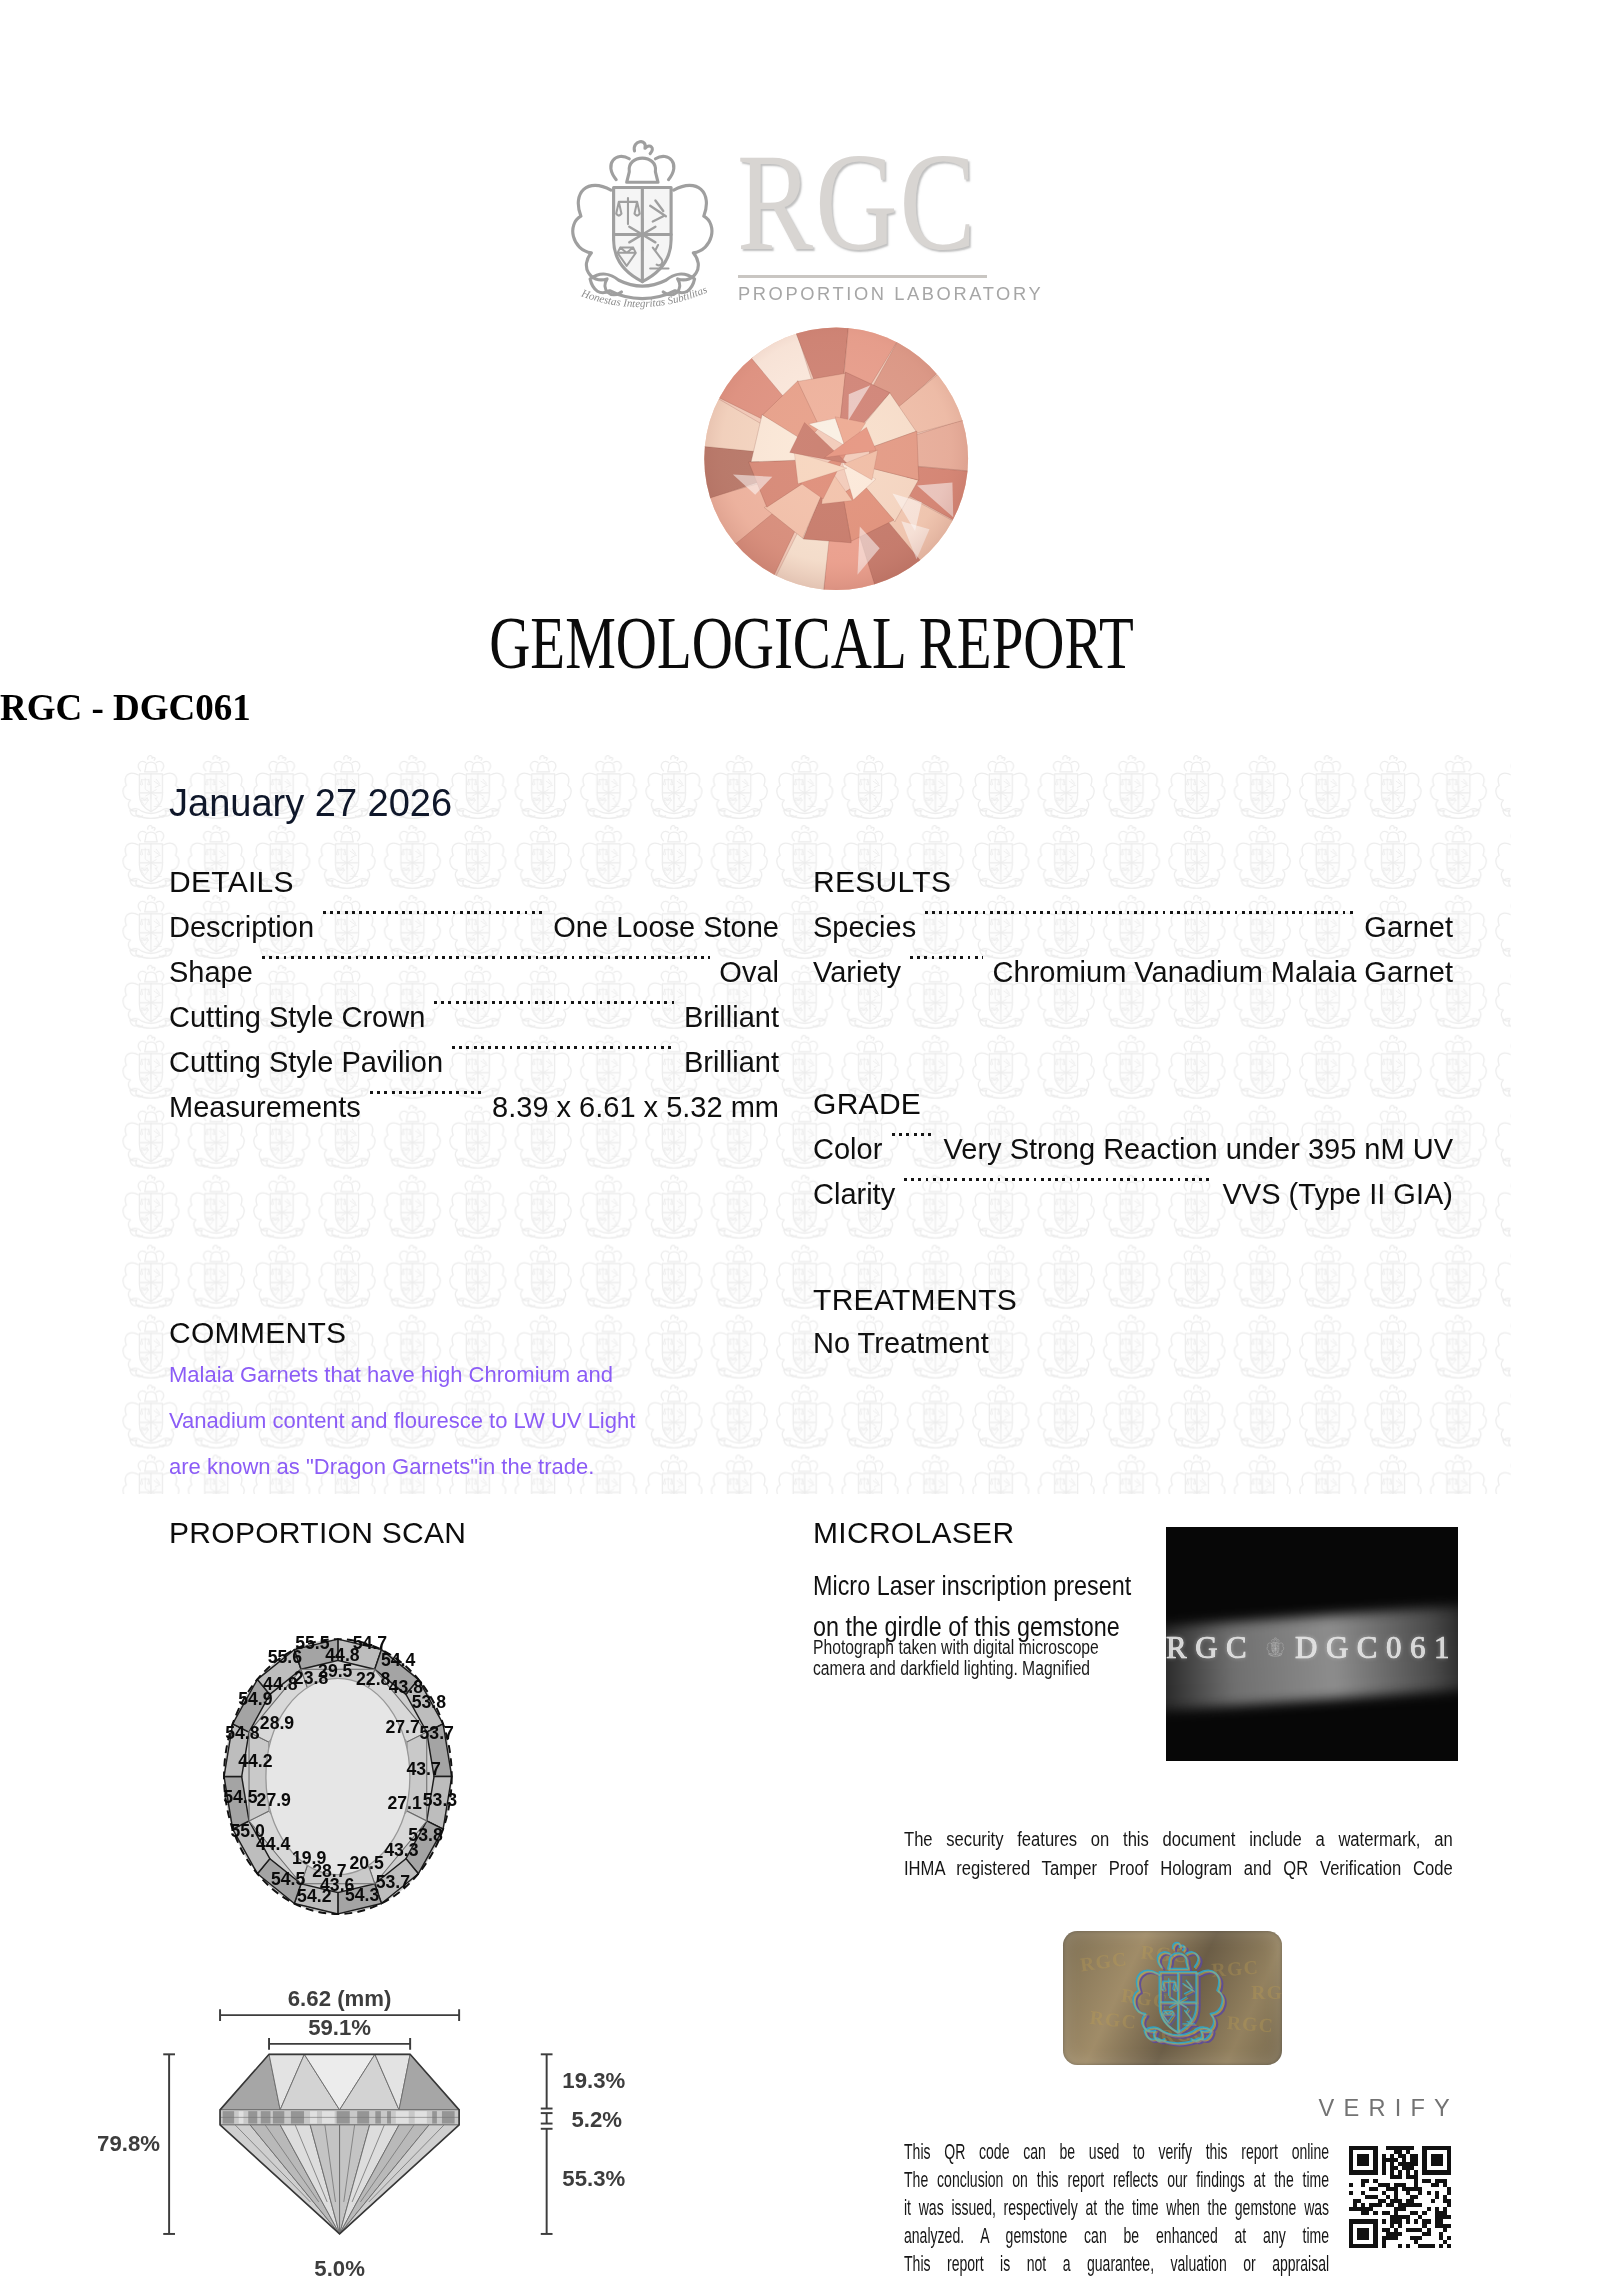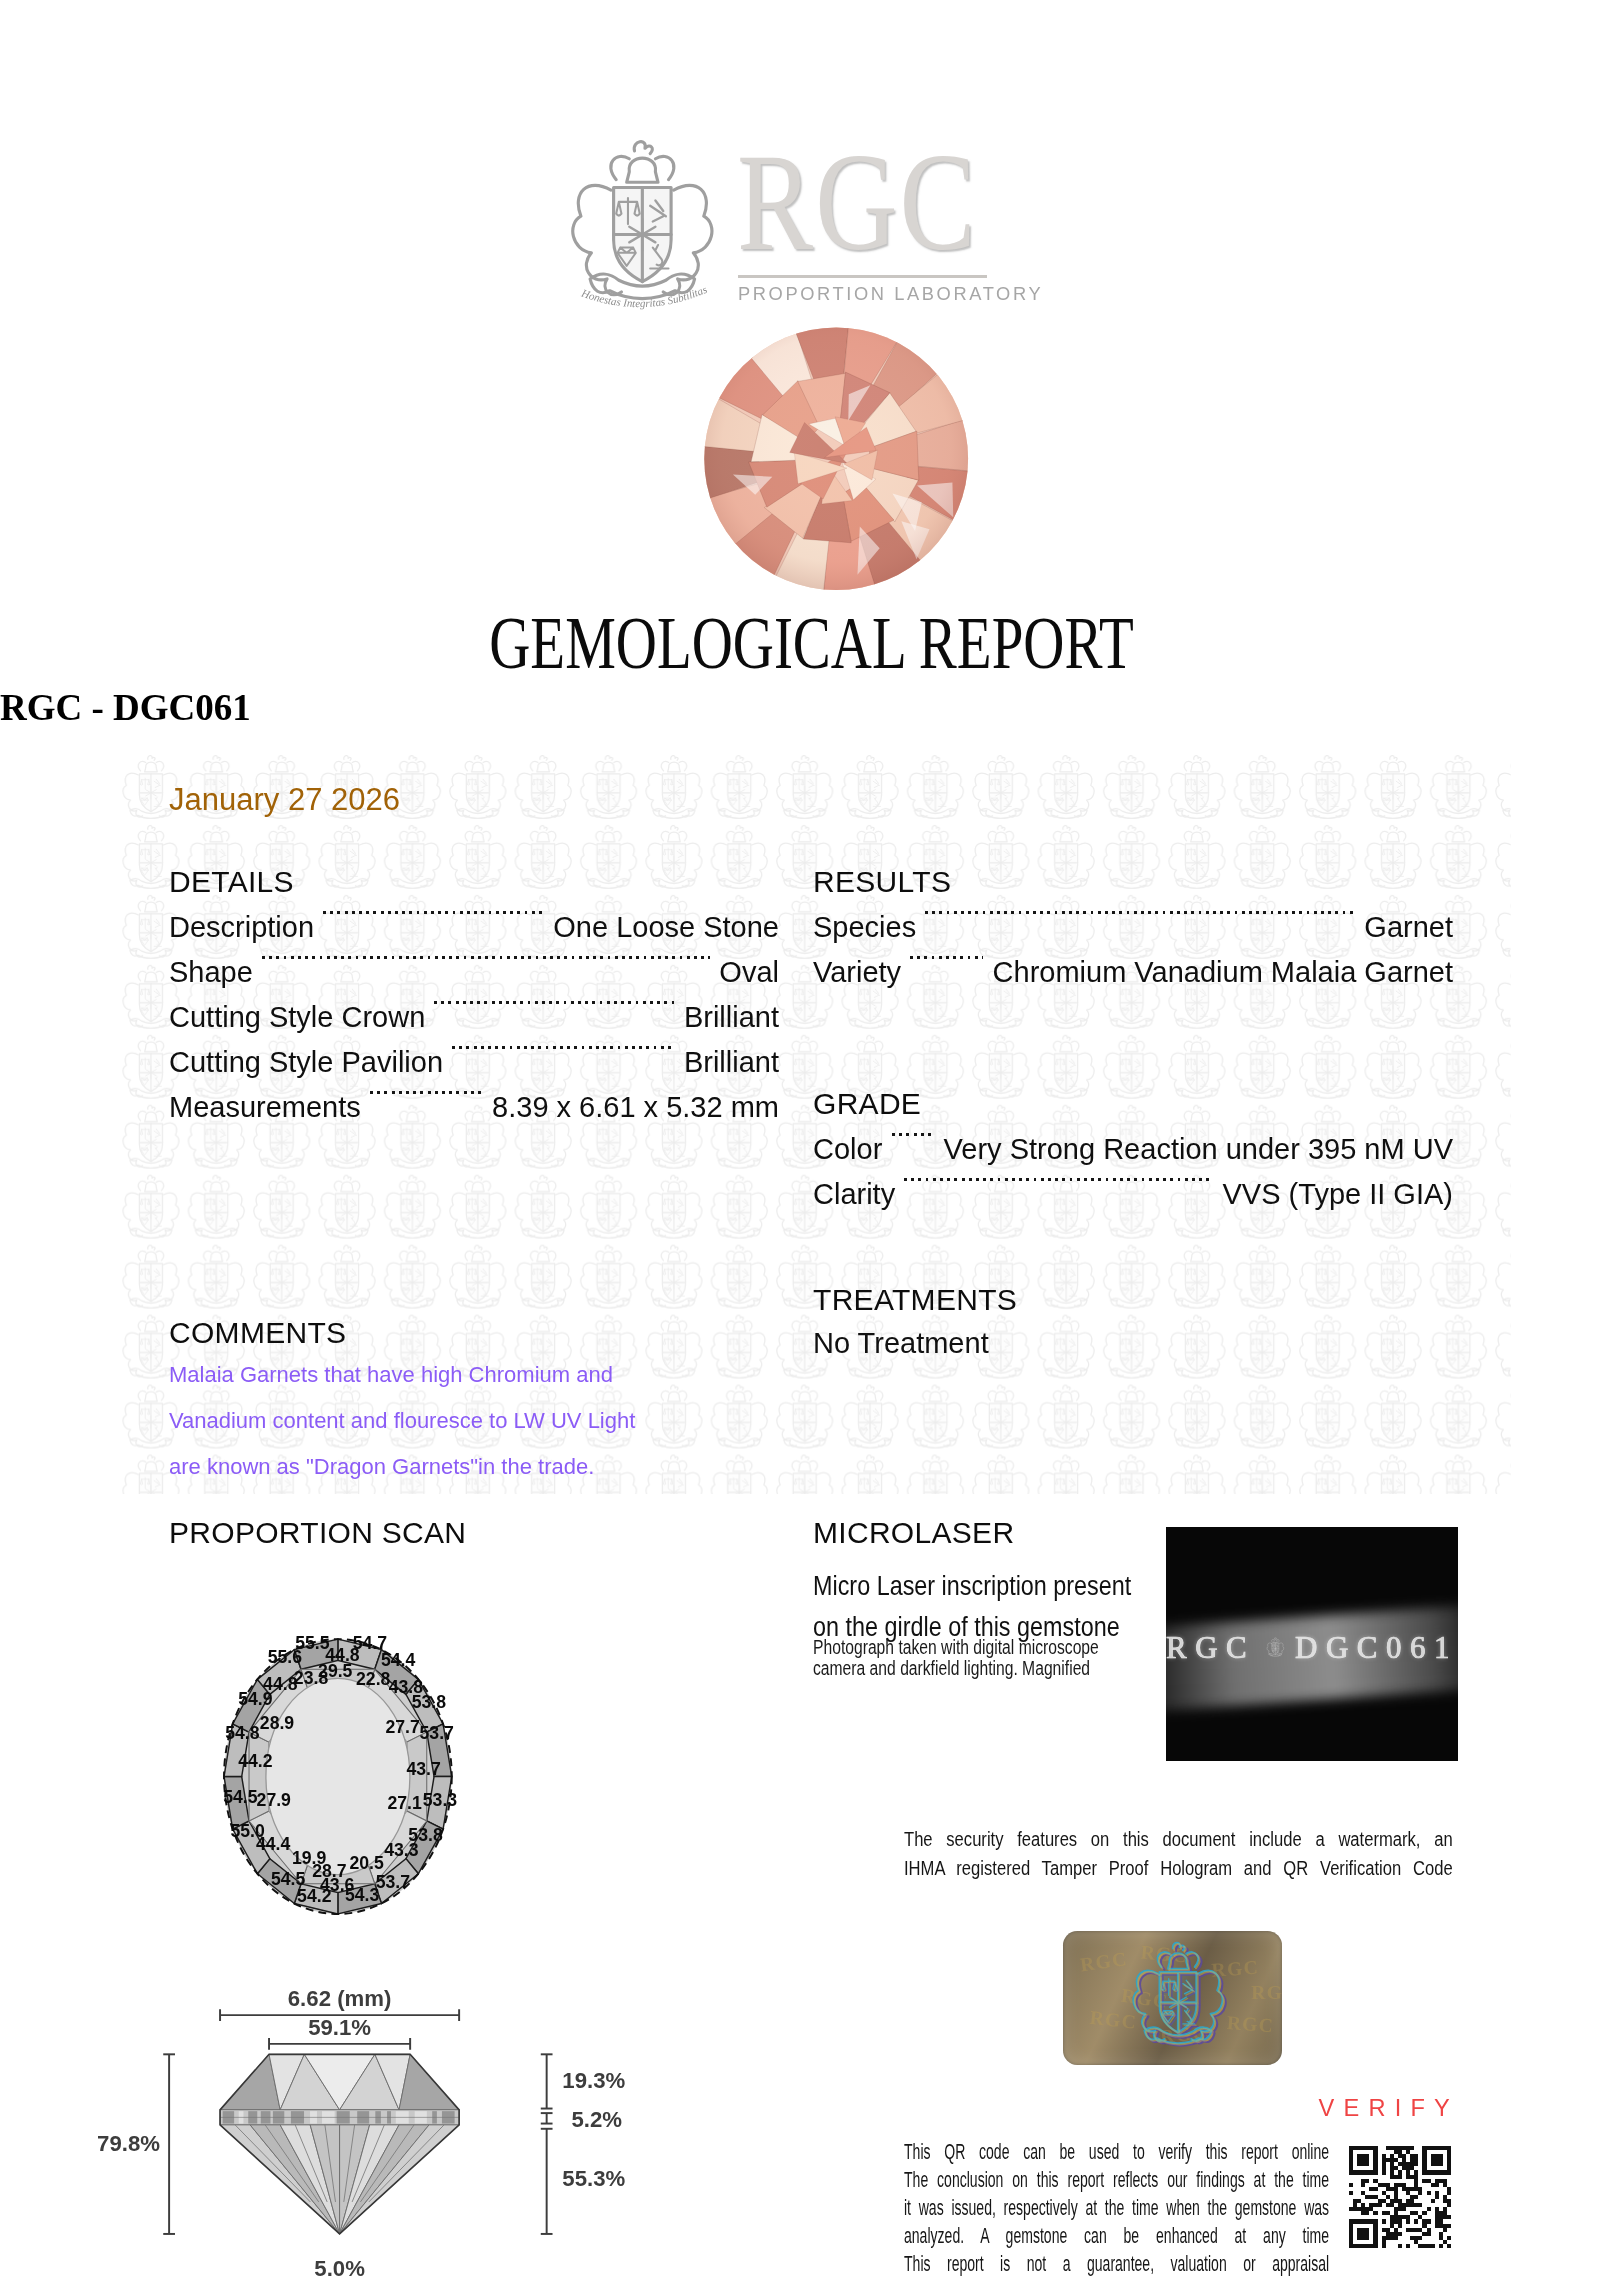--- a/index.html
+++ b/index.html
@@ -9,33 +9,33 @@
   .sechead{font-weight:normal;font-size:30px;color:#0d0d0d;letter-spacing:0.3px}
   .dotrow{display:flex;align-items:flex-start;height:45px}
   .rl,.rv{font-size:29px;color:#0f0f0f;white-space:nowrap}
   .dots{flex:1;height:3.3px;margin:0 9.2px 7.2px 9.2px;
         background:repeating-linear-gradient(90deg,#161616 0 2.9px,transparent 2.9px 7.2px)}
   .doc-title{left:0;width:1623px;text-align:center;top:602px;
      font-family:"Liberation Serif",serif;font-size:73px;color:#0b0b0b;
      transform:scaleX(.78);font-weight:400;white-space:nowrap}
   .doc-sub{left:0;width:1623px;text-align:left;top:686px;
      font-family:"Liberation Serif",serif;font-size:37px;font-weight:bold;color:#000000}
-  .datetxt{font-size:31px;color:#a16207}
+  .datetxt{font-size:38px;color:#0f172a}
   .bodyline{font-size:22px;color:#8b5cf6;line-height:46px;white-space:nowrap}
   .mlline{font-size:27.5px;line-height:41px;white-space:nowrap;transform:scaleX(.85);transform-origin:left top}
   .mlnote{font-size:19.6px;line-height:21px;white-space:nowrap;transform:scaleX(.8);transform-origin:left top;color:#1a1a1a}
   .jusline{text-align:justify;text-align-last:justify}
   .sectext{font-size:20px;line-height:29px;transform:scaleX(.83);transform-origin:left top;color:#161616}
   .disc{font-size:21.6px;line-height:28px;transform:scaleX(.65);transform-origin:left top;color:#161616}
   .rgcword{font-family:"Liberation Serif",serif;font-size:139px;line-height:.92;
      color:#d8d5d2;transform:scaleX(.82);transform-origin:left top;letter-spacing:2.6px;
      text-shadow:2px 2px 2px rgba(140,140,140,.55), -1.3px -1.3px 1.3px #ffffff}
   .rgcline{background:#c9c6c2;height:3.3px}
   .rgcsub{font-size:18.3px;letter-spacing:2.6px;color:#a6a6a6;white-space:nowrap}
-  .verify{font-size:23.6px;letter-spacing:9.2px;color:#ef4444;font-weight:500;text-align:right}
+  .verify{font-size:23.6px;letter-spacing:9.2px;color:#737373;font-weight:500;text-align:right}
   .holo{border-radius:14.4px;overflow:hidden;
      background:linear-gradient(115deg,#7e6f53,#a08c68 30%,#6b5d46 55%,#93815f 80%,#75674c);
      box-shadow:inset 0 0 19.6px rgba(255,255,255,.18), inset 0 0 3.9px rgba(0,0,0,.35)}
   .mphoto{background:#070707;overflow:hidden}
   .mband{position:absolute;left:-6%;top:38%;width:115%;height:36%;
      background:linear-gradient(90deg,#1c1c1c,#6f6f6f 25%,#8d8d8d 55%,#4a4a4a 85%,#141414);
      filter:blur(5.9px);transform:rotate(-4deg)}
   .minscr{position:absolute;left:0;top:44%;width:100%;display:flex;align-items:center;
      justify-content:center;gap:10.5px;font-family:"Liberation Serif",serif;font-size:31px;
      letter-spacing:8.5px;color:rgba(235,235,235,.82);-webkit-text-stroke:0.7px #e6e6e6;

